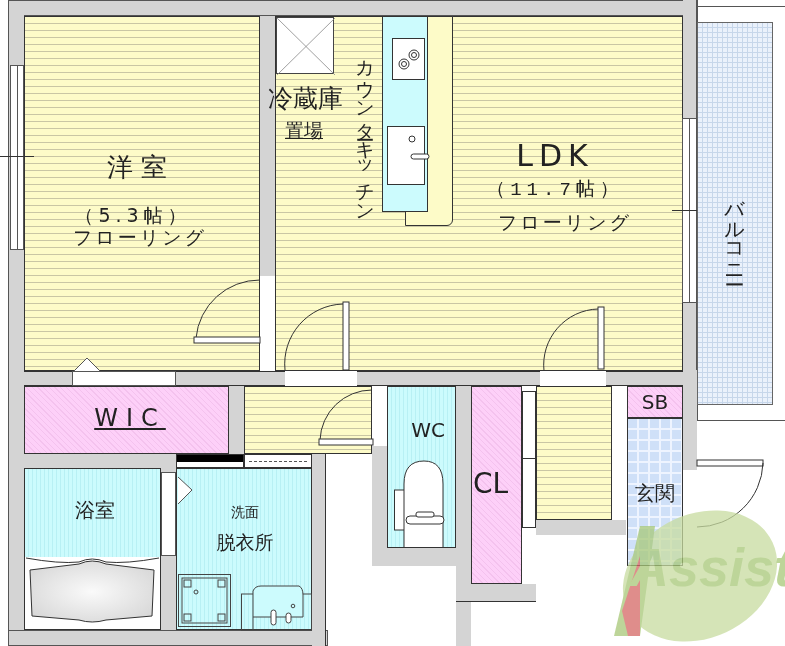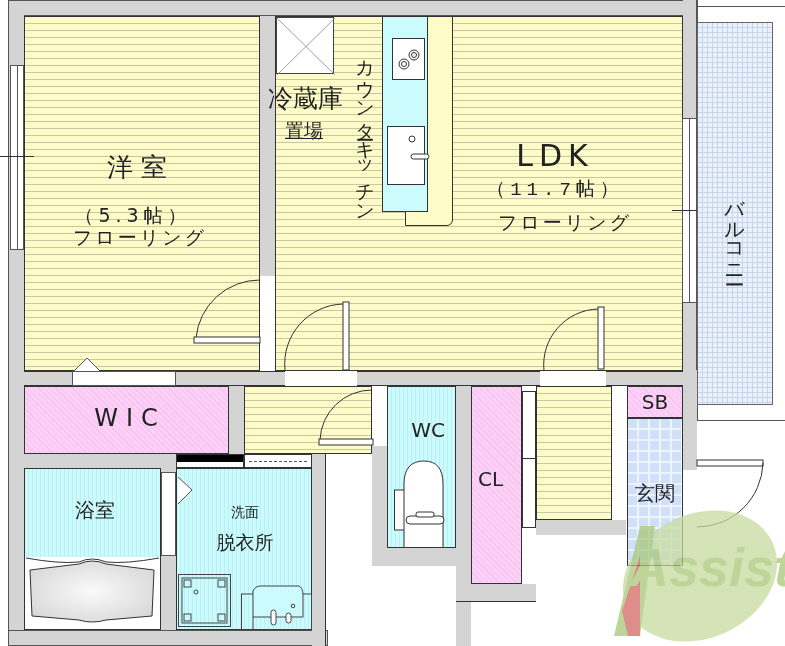--- a/index.html
+++ b/index.html
@@ -103,21 +103,21 @@
   <rect x="63" y="2" width="6" height="68" fill="#fff" stroke="#333"></rect>
   <path d="M63 4 A 60 60 0 0 0 5 70" fill="none" stroke="#333"></path>
 </svg>
 <div class="abs" style="left:540px;top:371px;width:66px;height:15px;background:#fff;"></div>
 <svg width="90" height="90" style="left:540px;top:305px;">
   <rect x="58" y="2" width="6" height="62" fill="#fff" stroke="#333"></rect>
   <path d="M58 4 A 56 56 0 0 0 4 66" fill="none" stroke="#333"></path>
 </svg>
 
 <div class="abs floor-pink" style="left:24px;top:386px;width:205px;height:68px;border:1px solid #333;"></div>
-<div class="label" style="left:60px;top:404px;width:140px;font-size:24px;letter-spacing:8px;">WIC</div>
+<div class="label" style="left:60px;top:404px;width:140px;font-size:24px;letter-spacing:8px;text-decoration:underline;">WIC</div>
 <div class="wall" style="left:229px;top:386px;width:15px;height:68px;"></div>
 
 <div class="abs floor-wood" style="left:244px;top:386px;width:128px;height:68px;border:1px solid #333;"></div>
 <div class="abs" style="left:372px;top:386px;width:15px;height:60px;background:#fff;"></div>
 <svg width="80" height="70" style="left:316px;top:388px;">
   <path d="M56 2 A 52 52 0 0 0 4 52" fill="none" stroke="#333"></path>
   <rect x="3" y="51" width="54" height="6" fill="#fff" stroke="#333"></rect>
 </svg>
 <div class="abs" style="left:176px;top:454px;width:68px;height:8px;background:#000;"></div>
 <div class="abs" style="left:176px;top:454px;width:68px;height:14px;border:1px solid #333;background:transparent;"></div>
@@ -175,21 +175,21 @@
 <div class="label" style="left:400px;top:418px;width:56px;font-size:20px;">WC</div>
 <svg width="50" height="90" style="left:394px;top:460px;">
   <rect x="0.5" y="30" width="10" height="40" fill="#fff" stroke="#333"></rect>
   <path d="M10 87 L10 24 Q10 1 30 1 Q49 1 49 24 L49 87" fill="#fff" stroke="#333"></path>
   <rect x="12" y="56" width="38" height="8" rx="4" fill="#fff" stroke="#333"></rect>
   <rect x="22" y="52" width="18" height="5" rx="2" fill="#fff" stroke="#333"></rect>
 </svg>
 <div class="wall" style="left:456px;top:386px;width:15px;height:262px;"></div>
 
 <div class="abs floor-pink" style="left:471px;top:386px;width:51px;height:198px;border:1px solid #333;"></div>
-<div class="label" style="left:471px;top:467px;width:39px;font-size:20px;">CL</div>
+<div class="label" style="left:471px;top:467px;width:39px;font-size:28px;">CL</div>
 <div class="abs" style="left:522px;top:391px;width:14px;height:137px;background:#fff;border:1px solid #333;">
   <div style="position:absolute;left:0;top:66px;width:100%;height:1px;background:#333;"></div>
 </div>
 <svg width="20" height="130" style="left:536px;top:391px;">
   <polyline points="1,1 15,17 1,33" fill="#fff" stroke="#555"></polyline>
   <polyline points="1,104 15,120 1,136" fill="#fff" stroke="#555"></polyline>
 </svg>
 <div class="wall" style="left:456px;top:584px;width:80px;height:18px;border-bottom:1px solid #333;"></div>
 
 <div class="abs floor-wood" style="left:536px;top:386px;width:76px;height:134px;border:1px solid #333;"></div>

